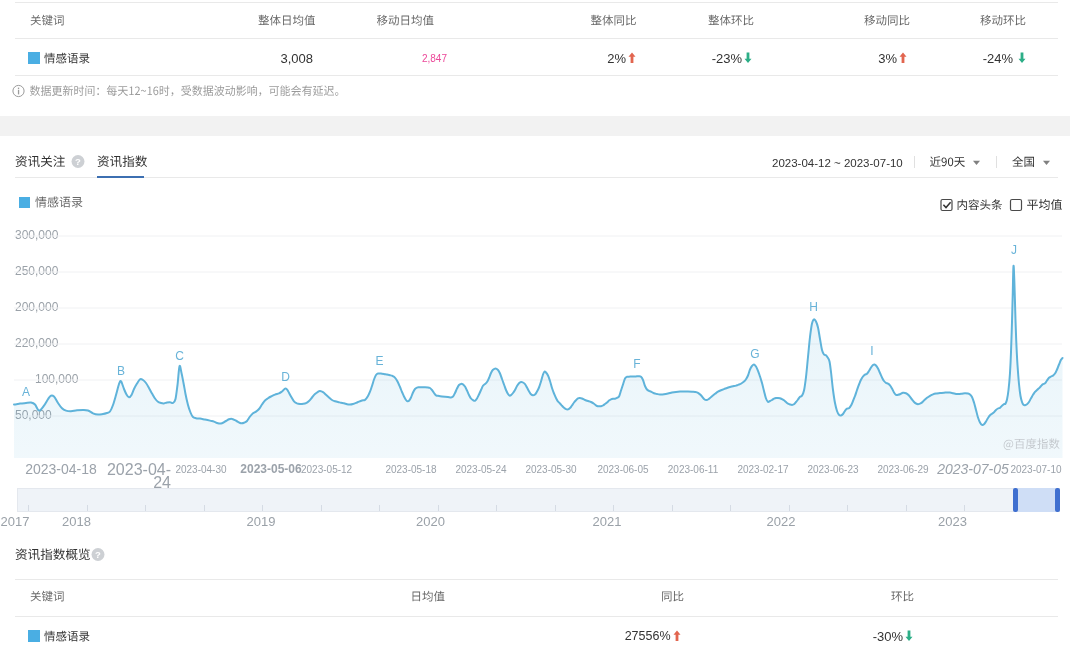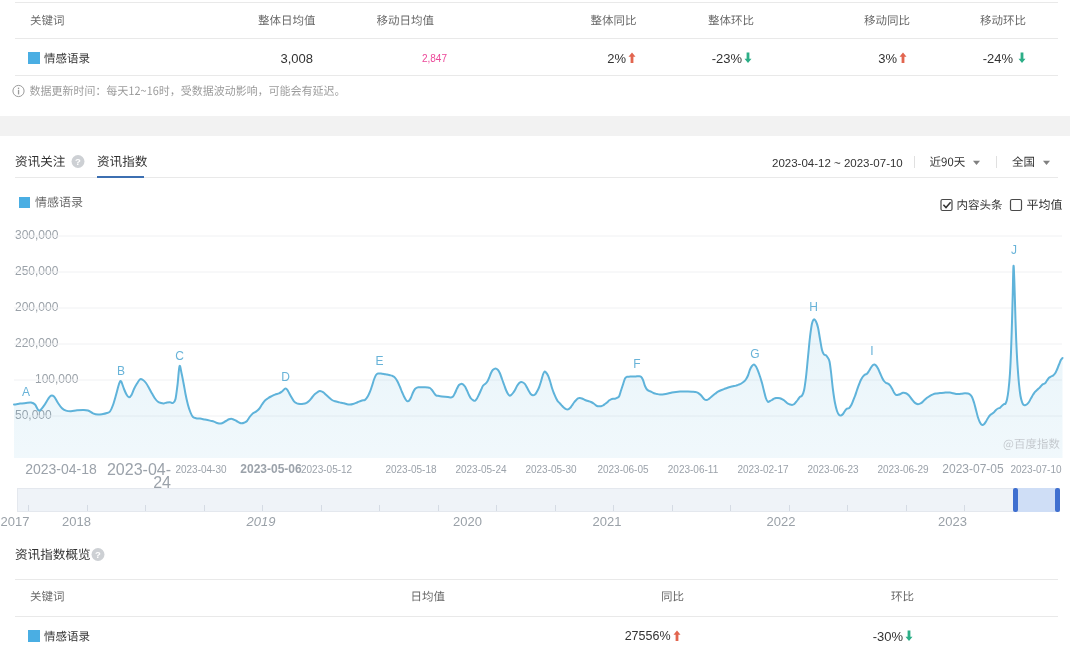--- a/index.html
+++ b/index.html
@@ -37,21 +37,21 @@
     <div style="position:absolute;left:231.0px;top:462.5px;width:80px;height:13px;line-height:13px;font-size:12px;color:#9ba2aa;text-align:center;font-weight:bold;">2023-05-06</div>
     <div style="position:absolute;left:301.0px;top:462.5px;width:80px;height:13px;line-height:13px;font-size:10px;color:#9ba2aa;text-align:left;">2023-05-12</div>
     <div style="position:absolute;left:371.0px;top:462.5px;width:80px;height:13px;line-height:13px;font-size:10px;color:#9ba2aa;text-align:center;">2023-05-18</div>
     <div style="position:absolute;left:441.0px;top:462.5px;width:80px;height:13px;line-height:13px;font-size:10px;color:#9ba2aa;text-align:center;">2023-05-24</div>
     <div style="position:absolute;left:511.0px;top:462.5px;width:80px;height:13px;line-height:13px;font-size:10px;color:#9ba2aa;text-align:center;">2023-05-30</div>
     <div style="position:absolute;left:583.0px;top:462.5px;width:80px;height:13px;line-height:13px;font-size:10px;color:#9ba2aa;text-align:center;">2023-06-05</div>
     <div style="position:absolute;left:653.0px;top:462.5px;width:80px;height:13px;line-height:13px;font-size:10px;color:#9ba2aa;text-align:center;">2023-06-11</div>
     <div style="position:absolute;left:723.0px;top:462.5px;width:80px;height:13px;line-height:13px;font-size:10px;color:#9ba2aa;text-align:center;">2023-02-17</div>
     <div style="position:absolute;left:793.0px;top:462.5px;width:80px;height:13px;line-height:13px;font-size:10px;color:#9ba2aa;text-align:center;">2023-06-23</div>
     <div style="position:absolute;left:863.0px;top:462.5px;width:80px;height:13px;line-height:13px;font-size:10px;color:#9ba2aa;text-align:center;">2023-06-29</div>
-    <div style="position:absolute;left:933.0px;top:462.5px;width:80px;height:13px;line-height:13px;font-size:12px;color:#9ba2aa;text-align:center;">2023-07-05</div>
+    <div style="position:absolute;left:933.0px;top:462.5px;width:80px;height:13px;line-height:13px;font-size:14px;color:#9ba2aa;text-align:center;font-style:italic;">2023-07-05</div>
     <div style="position:absolute;left:996.0px;top:462.5px;width:80px;height:13px;line-height:13px;font-size:10px;color:#9ba2aa;text-align:center;">2023-07-10</div>
     <div style="position:absolute;left:17px;top:488px;width:1043px;height:24px;background:#eff3f8;border:1px solid #e4e8ee;box-sizing:border-box;"></div>
     <div style="position:absolute;left:28px;top:505px;width:1px;height:6px;background:#d5dbe4;"></div>
     <div style="position:absolute;left:86.5px;top:505px;width:1px;height:6px;background:#d5dbe4;"></div>
     <div style="position:absolute;left:145.0px;top:505px;width:1px;height:6px;background:#d5dbe4;"></div>
     <div style="position:absolute;left:203.5px;top:505px;width:1px;height:6px;background:#d5dbe4;"></div>
     <div style="position:absolute;left:262.0px;top:505px;width:1px;height:6px;background:#d5dbe4;"></div>
     <div style="position:absolute;left:320.5px;top:505px;width:1px;height:6px;background:#d5dbe4;"></div>
     <div style="position:absolute;left:379.0px;top:505px;width:1px;height:6px;background:#d5dbe4;"></div>
     <div style="position:absolute;left:437.5px;top:505px;width:1px;height:6px;background:#d5dbe4;"></div>
@@ -63,22 +63,22 @@
     <div style="position:absolute;left:788.5px;top:505px;width:1px;height:6px;background:#d5dbe4;"></div>
     <div style="position:absolute;left:847.0px;top:505px;width:1px;height:6px;background:#d5dbe4;"></div>
     <div style="position:absolute;left:905.5px;top:505px;width:1px;height:6px;background:#d5dbe4;"></div>
     <div style="position:absolute;left:964.0px;top:505px;width:1px;height:6px;background:#d5dbe4;"></div>
     <div style="position:absolute;left:1022.5px;top:505px;width:1px;height:6px;background:#d5dbe4;"></div>
     <div style="position:absolute;left:1017.5px;top:488px;width:37px;height:24px;background:#cfdef6;"></div>
     <div style="position:absolute;left:1012.5px;top:488px;width:5px;height:24px;background:#3f6fd0;border-radius:2px;"></div>
     <div style="position:absolute;left:1054.5px;top:488px;width:5px;height:24px;background:#3f6fd0;border-radius:2px;"></div>
     <div style="position:absolute;left:-10.0px;top:514px;width:50px;height:16px;line-height:16px;font-size:13px;color:#9aa1a8;text-align:center;">2017</div>
     <div style="position:absolute;left:62.0px;top:514px;width:50px;height:16px;line-height:16px;font-size:13px;color:#9aa1a8;text-align:left;">2018</div>
-    <div style="position:absolute;left:236.0px;top:514px;width:50px;height:16px;line-height:16px;font-size:13px;color:#9aa1a8;text-align:center;font-style:italic;">2019</div>
-    <div style="position:absolute;left:432px;top:514px;width:50px;height:16px;line-height:16px;font-size:13px;color:#9aa1a8;text-align:right;">2020</div>
+    <div style="position:absolute;left:236.0px;top:514px;width:50px;height:16px;line-height:16px;font-size:13px;color:#9aa1a8;text-align:center;">2019</div>
+    <div style="position:absolute;left:416px;top:514px;width:50px;height:16px;line-height:16px;font-size:13px;color:#9aa1a8;text-align:left;">2020</div>
     <div style="position:absolute;left:582.0px;top:514px;width:50px;height:16px;line-height:16px;font-size:13px;color:#9aa1a8;text-align:center;">2021</div>
     <div style="position:absolute;left:756.0px;top:514px;width:50px;height:16px;line-height:16px;font-size:13px;color:#9aa1a8;text-align:center;">2022</div>
     <div style="position:absolute;left:927.5px;top:514px;width:50px;height:16px;line-height:16px;font-size:13px;color:#9aa1a8;text-align:center;">2023</div>
     <div style="position:absolute;left:15px;top:579px;width:1043px;height:1px;background:#e9e9e9"></div>
     <div style="position:absolute;left:15px;top:616px;width:1043px;height:1px;background:#e9e9e9"></div>
     <div style="position:absolute;left:28px;top:630px;width:12px;height:12px;background:#4aaee3;"></div>
     <div style="position:absolute;left:368px;top:628.5px;width:80px;height:16px;line-height:16px;font-size:13px;color:#333;text-align:right;margin-top:38px;">91,214</div>
     <div style="position:absolute;left:590.5px;top:628.5px;width:80px;height:15.5px;line-height:15.5px;font-size:12.5px;color:#333;text-align:right;">27556%</div>
     <div style="position:absolute;left:823px;top:628.5px;width:80px;height:16px;line-height:16px;font-size:13px;color:#333;text-align:right;">-30%</div>
 <svg width="1070" height="660" viewBox="0 0 1070 660" style="position:absolute;left:0;top:0;pointer-events:none">

